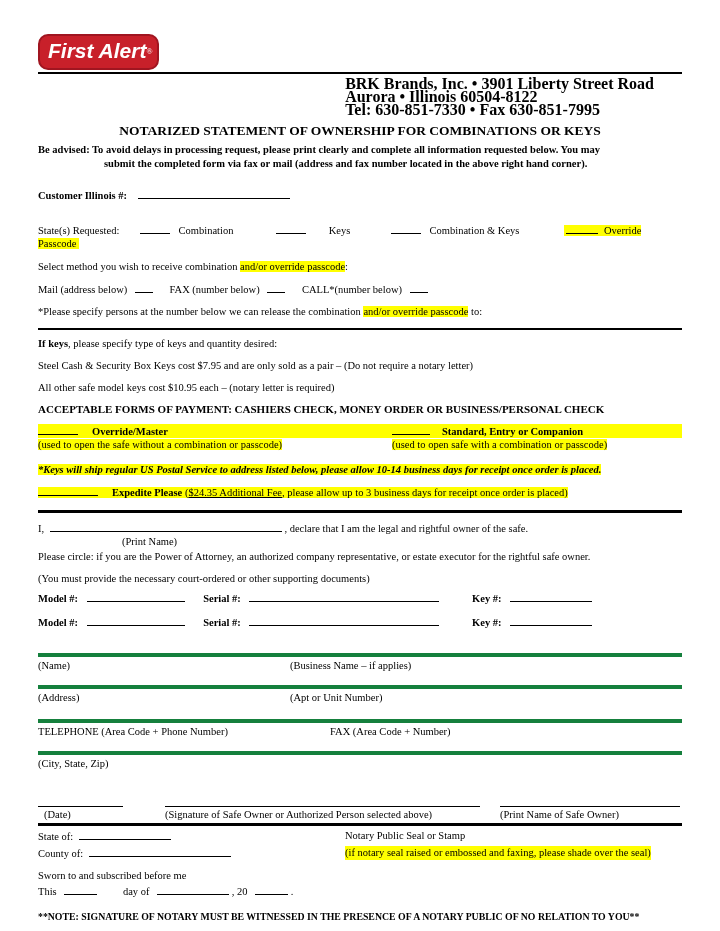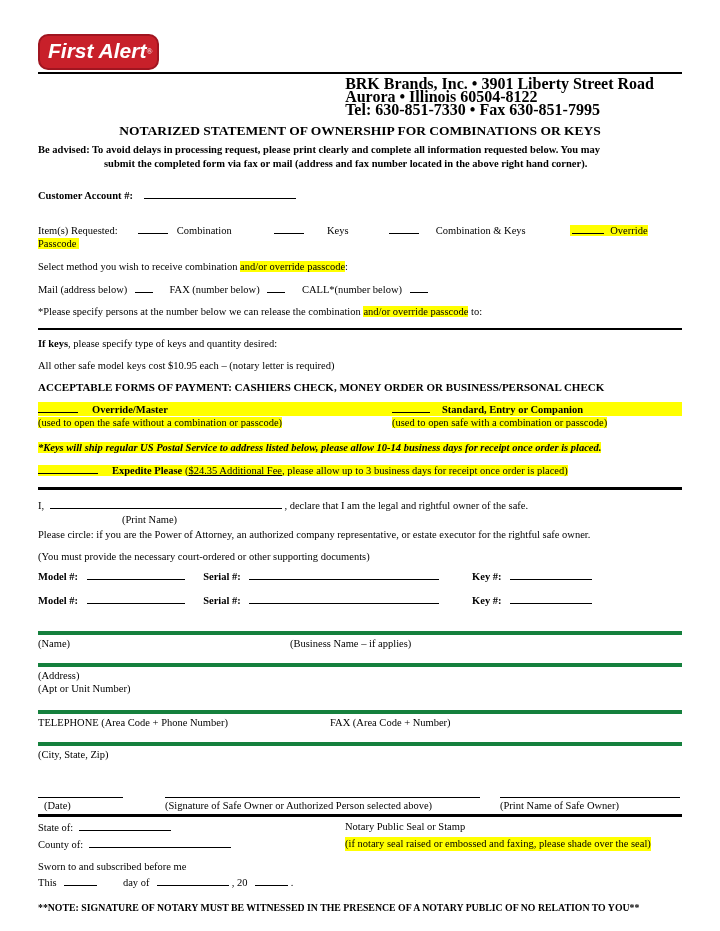--- a/index.html
+++ b/index.html
@@ -63,32 +63,32 @@
     </div>
   </div>
 
   <div class="title">NOTARIZED STATEMENT OF OWNERSHIP FOR COMBINATIONS OR KEYS</div>
   <div class="advisory">
     <div>Be advised:  To avoid delays in processing request, please print clearly and complete all information requested below.  You may</div>
     <div class="l2">submit the completed form via fax or mail (address and fax number located in the above right hand corner).</div>
   </div>
 
   <div class="row" style="margin-top:17px;">
-    <span class="bold">Customer Account #:</span>
+    <span class="bold">Customer Illinois #:</span>
     <span class="blank" style="width:152px;margin-left:8px;"></span>
   </div>
 
   <div class="row" style="margin-top:21px;">
-    <span>Item(s) Requested:</span>
+    <span>State(s) Requested:</span>
     <span class="blank" style="width:30px;margin-left:18px;"></span>
     <span style="margin-left:6px;">Combination</span>
     <span class="blank" style="width:30px;margin-left:40px;"></span>
     <span style="margin-left:20px;">Keys</span>
     <span class="blank" style="width:30px;margin-left:38px;"></span>
-    <span style="margin-left:14px;">Combination &amp; Keys</span>
+    <span style="margin-left:6px;">Combination &amp; Keys</span>
     <span class="hl" style="margin-left:42px;padding:0 2px;"><span class="blank" style="width:32px;"></span><span style="margin-left:6px;">Override Passcode</span></span>
   </div>
 
   <div class="row">
     <span>Select method you wish to receive combination </span><span class="hl">and/or override passcode</span><span>:</span>
   </div>
 
   <div class="row">
     <span>Mail (address below)</span>
     <span class="blank" style="width:18px;margin-left:5px;"></span>
@@ -100,20 +100,21 @@
 
   <div class="row">
     <span>*Please specify persons at the number below we can release the combination </span><span class="hl">and/or override passcode</span><span> to:</span>
   </div>
 
   <div class="hr-thin"></div>
 
   <div class="row" style="margin-top:7px;">
     <span class="bold">If keys</span><span>, please specify type of keys and quantity desired:</span>
   </div>
+  <div class="row">Steel Cash &amp; Security Box Keys cost $7.95 and are only sold as a pair – (Do not require a notary letter)</div>
   <div class="row">All other safe model keys cost $10.95 each – (notary letter is required)</div>
   <div class="row bold" style="font-size:11px;">ACCEPTABLE FORMS OF PAYMENT: CASHIERS CHECK, MONEY ORDER OR BUSINESS/PERSONAL CHECK</div>
 
   <div class="cols">
     <div class="col-l">
       <span class="kt-title-l"><span class="blank" style="width:40px;"></span><span style="margin-left:14px;">Override/Master</span></span>
       <span class="kt-desc">(used to open the safe without a combination or passcode)</span>
     </div>
     <div class="col-r">
       <span class="kt-title-r"><span class="blank" style="width:38px;"></span><span style="margin-left:12px;">Standard, Entry or Companion</span></span>
@@ -154,21 +155,21 @@
     <span class="bold" style="margin-left:16px;">Serial #:</span>
     <span class="blank" style="width:190px;margin-left:6px;"></span>
     <span class="bold" style="margin-left:30px;">Key #:</span>
     <span class="blank" style="width:82px;margin-left:6px;"></span>
   </div>
 
   <div class="fline" style="margin-top:24px;">
     <span class="fl-l">(Name)</span>
     <span>(Business Name – if applies)</span>
   </div>
-  <div class="fline" style="margin-top:13px;flex-direction:column;">
+  <div class="fline" style="margin-top:13px;">
     <span class="fl-l">(Address)</span>
     <span>(Apt or Unit Number)</span>
   </div>
   <div class="fline" style="margin-top:14px;">
     <span style="width:292px;">TELEPHONE (Area Code + Phone Number)</span>
     <span>FAX (Area Code + Number)</span>
   </div>
   <div class="fline" style="margin-top:13px;">
     <span>(City, State, Zip)</span>
   </div>

